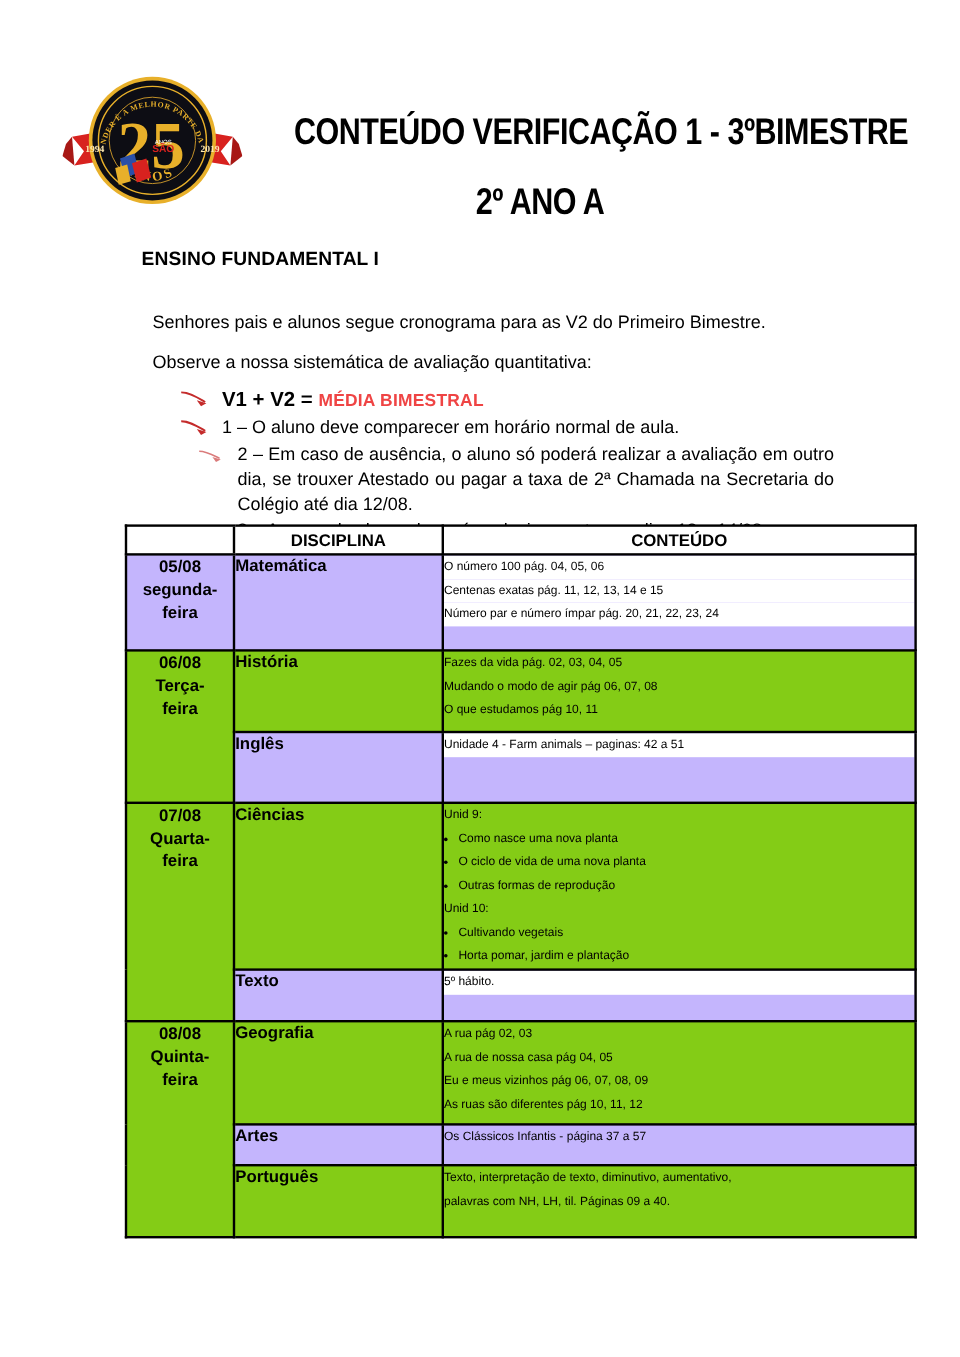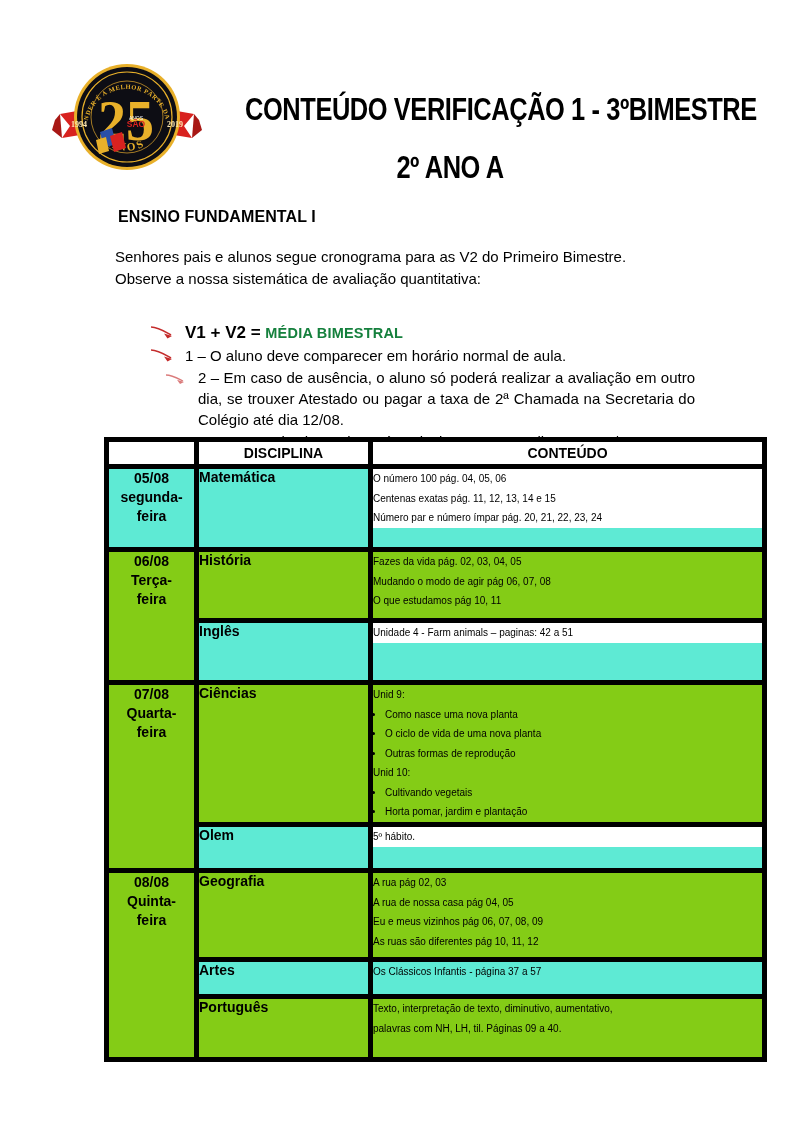--- a/index.html
+++ b/index.html
@@ -69,21 +69,21 @@
 
   .intro {
     position: absolute;
     left: 115px;
     top: 246px;
     width: 578px;
     font-size: 15px;
     line-height: 21.5px;
   }
   .intro p {
-    margin: 0;
+    margin: 12px;
   }
   .intro p.just {
     text-align: justify;
   }
 
   
   .arrow-list {
     position: absolute;
     left: 150px;
     top: 322px;
@@ -112,40 +112,40 @@
     opacity: 0.62;
   }
   .arrow-item .body-just {
     text-align: justify;
   }
   .media-strong {
     font-weight: bold;
     font-size: 17px;
   }
   .media-blue {
-    color: #15803d;
+    color: #ef4444;
     font-weight: bold;
     font-size: 14.5px;
     letter-spacing: 0.2px;
   }
 
   
   .sched-wrap {
     position: absolute;
     left: 104px;
     top: 437px;
     width: 658px;
   }
   table.sched {
     border-collapse: collapse;
     width: 658px;
     table-layout: fixed;
   }
   table.sched td, table.sched th {
-    border: 5px solid #000000;
+    border: 2px solid #000000;
     vertical-align: top;
     padding: 0;
   }
   .col-date  { width: 90px; }
   .col-disc  { width: 174px; }
   .col-cont  { width: 394px; }
 
   thead th {
     text-align: center;
     font-size: 14px;
@@ -168,21 +168,21 @@
   td.disc-cell {
     font-size: 14px;
     font-weight: bold;
     padding: 6px 0 6px 8px;
   }
   td.cont-cell {
     font-size: 10px;
     line-height: 19.5px;
     padding: 6px 6px 6px 8px;
   }
-  .fill-blue { background: #5eead4; }
+  .fill-blue { background: #c4b5fd; }
   .fill-white { background: #84cc16; }
 
   .hl {
     background: #ffffff;
     display: block;
   }
   .cont-cell ul {
     margin: 0 0 0 12px;
     padding: 0;
   }
@@ -362,21 +362,21 @@
               <li>Outras formas de reprodução</li>
             </ul>
             <span class="line">Unid 10:</span>
             <ul>
               <li>Cultivando vegetais</li>
               <li>Horta pomar, jardim e plantação</li>
             </ul>
           </td>
         </tr>
         <tr>
-          <td class="disc-cell fill-blue">Olem</td>
+          <td class="disc-cell fill-blue">Texto</td>
           <td class="cont-cell fill-blue" style="height: 41px; margin-top: 16px;">
             <span class="line hl">5º hábito.</span>
           </td>
         </tr>
         <tr>
           <td class="date-cell fill-white" rowspan="3">
             <span class="line" style="display: block;">08/08</span>
             <span class="line" style="display: block;">Quinta-</span>
             <span class="line" style="display: block;">feira</span>
           </td>

